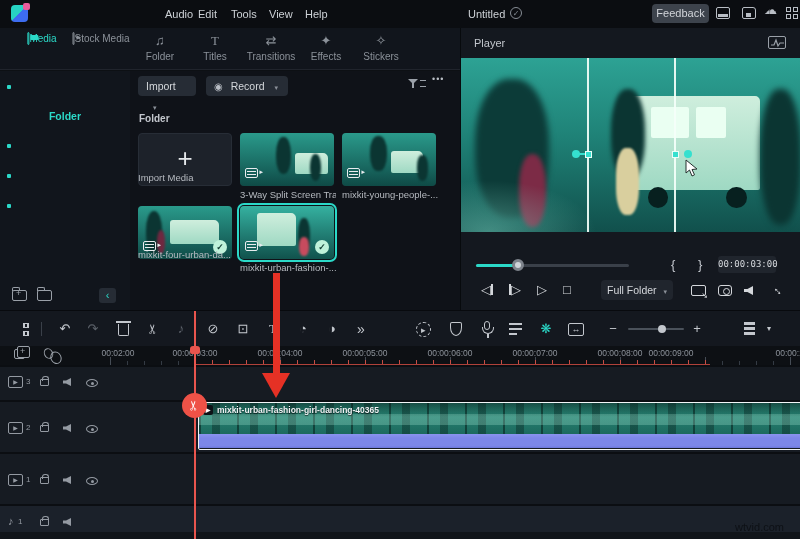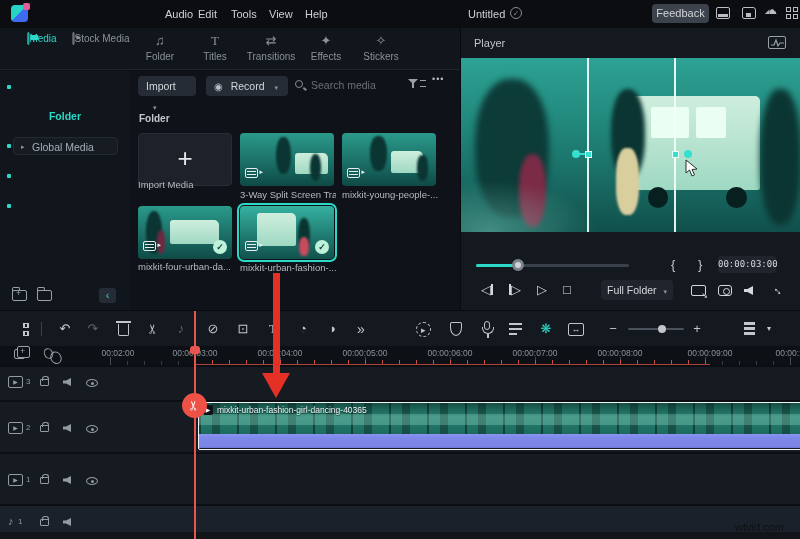--- a/index.html
+++ b/index.html
@@ -187,21 +187,21 @@
   .i-eye { position:absolute; left:86px; top:4px; width:12px; height:8px; border:1.2px solid #949aa2; border-radius:50%; }
   .i-eye::after { content:""; position:absolute; left:3.5px; top:1.5px; width:3px; height:3px; background:#949aa2; border-radius:50%; }
 
   .clip { position:absolute; border-radius:2px; overflow:hidden; }
   .clip .film { position:relative; width:100%;
       background:
         linear-gradient(180deg,rgba(4,22,20,.55),rgba(4,22,20,0) 45%),
         linear-gradient(180deg,transparent 35%,rgba(170,235,215,.28) 35% 72%,transparent 72%),
         repeating-linear-gradient(90deg,transparent 0 13px,rgba(7,30,27,.38) 13px 21px,transparent 21px 38px),
         repeating-linear-gradient(90deg,rgba(8,35,31,.6) 0 2px,transparent 2px 38px),
-        linear-gradient(180deg,#2c907e,#1d6a5e); }
+        linear-gradient(180deg,#2c907e,#1d6a5e); font-weight: bold; }
   .clip .audio { width:100%; background:linear-gradient(180deg,#8a93ee,#7c87e8 30% 85%,#6b76d8); }
   .clip-label { position:absolute; left:4px; top:2px; display:flex; align-items:center; gap:4px; }
   .clip-label .pbadge { width:10px; height:10px; background:#0d1116; border-radius:2px; color:#fff;
       font-size:6px; text-align:center; line-height:10px; flex:none; }
   .clip-label .cname { font-size:8.5px; color:#eef1f3; text-shadow:0 1px 1px rgba(0,0,0,.6); white-space:nowrap; }
   #clip-track2 { left:198px; top:37px; width:604px; height:48px; border:1.5px solid #f2f5f7; }
   #clip-track2 .film { height:31px; } #clip-track2 .audio { height:14px; }
   #clip-track1 { left:105px; top:89px; width:632px; height:47px; border:1px solid #0b0e12; }
   #clip-track1 .film { height:30px; } #clip-track1 .audio { height:16px; }
 
@@ -266,51 +266,44 @@
     <div class="tab" style="left:381px">
       <span class="tico">✧</span>
       <span>Stickers</span></div>
     <div id="tabs-more">›</div>
   </div>
 
   <div id="sidebar">
     <span class="side-bullet" style="top:14px"></span>
     <div id="folder-link">Folder</div>
     <span class="side-bullet" style="top:73px"></span>
-    <div class="side-btn ghost-btn" style="top:66px">
-      <span class="car">▸</span>
-      <span>Global Media</span></div>
     <span class="side-bullet" style="top:103px"></span>
     <span class="side-bullet" style="top:133px"></span>
     <span class="fold-ico plus" style="left:12px"></span>
     <span class="fold-ico" style="left:37px"></span>
     <div id="collapse-btn">‹</div>
   </div>
 
   <div id="browser">
     <div class="drop-btn" style="left:8px;width:58px">
       <span>Import</span>
       <span class="car">▾</span></div>
     <div class="drop-btn" style="left:76px;width:82px" id="record-btn">
       <span class="rdot">◉</span>
       <span>Record</span>
       <span class="car">▾</span></div>
-    <div id="search-wrap">
-      <span class="i-search"></span>
-      <input id="search-input" placeholder="Search media" style="">
-    </div>
     <span id="filter-icon"></span>
     <span id="filter-lines"></span>
     <div id="more-dots">•••</div>
     <div id="folder-label">Folder</div>
 
     <div class="thumb" id="import-tile" style="left:8px;top:62px">
       <div id="import-plus">+</div>
       </div>
-    <div class="thumb-label" style="left:8px;top:108px">Import Media</div>
+    <div class="thumb-label" style="left:8px;top:101px">Import Media</div>
 
     <div class="thumb" style="left:110px;top:62px">
       <div class="vscene">
         <div class="vfig" style="left:38%;top:8%;width:16%;height:70%"></div>
         <div class="vvan" style="left:58%;top:38%;width:36%;height:40%"></div>
         <div class="vfig" style="left:74%;top:40%;width:12%;height:50%"></div>
       </div>
       <span class="film-badge"></span>
       </div>
     <div class="thumb-label" style="left:110px;top:118px">3-Way Split Screen Tra...</div>
@@ -327,21 +320,21 @@
 
     <div class="thumb" style="left:8px;top:135px">
       <div class="vscene">
         <div class="vfig" style="left:8%;top:10%;width:18%;height:80%"></div>
         <div class="vvan" style="left:34%;top:26%;width:52%;height:46%"></div>
         <div class="vfig" style="left:20%;top:45%;width:9%;height:45%;background:#6e2840"></div>
       </div>
       <span class="film-badge"></span>
       <span class="check-badge">✓</span>
       </div>
-    <div class="thumb-label" style="left:8px;top:190px">mixkit-four-urban-da...</div>
+    <div class="thumb-label" style="left:8px;top:178px">mixkit-four-urban-da...</div>
 
     <div class="thumb sel" style="left:110px;top:135px">
       <div class="vscene" style="background:linear-gradient(180deg,#35b1a0,#1b6e66 70%,#11524c)">
         <div class="vvan" style="left:18%;top:14%;width:42%;height:62%"></div>
         <div class="vfig" style="left:62%;top:22%;width:13%;height:64%"></div>
         <div class="vfig" style="left:63%;top:58%;width:10%;height:36%;background:#c74b5e"></div>
       </div>
       <span class="film-badge"></span>
       <span class="check-badge">✓</span>
       </div>
@@ -446,21 +439,21 @@
     <span class="i-snap"></span>
   </div>
   <div id="ruler">
     <span class="rlabel" style="left:18px">00:02:00</span>
     <span class="rlabel" style="left:95px">00:00:03:00</span>
     <span class="rlabel" style="left:180px">00:00:04:00</span>
     <span class="rlabel" style="left:265px">00:00:05:00</span>
     <span class="rlabel" style="left:350px">00:00:06:00</span>
     <span class="rlabel" style="left:435px">00:00:07:00</span>
     <span class="rlabel" style="left:520px">00:00:08:00</span>
-    <span class="rlabel" style="left:610px">00:00:09:00</span>
+    <span class="rlabel" style="left:571px">00:00:09:00</span>
     <span class="rlabel" style="left:692px">00:00:10</span>
     <div id="render-line"></div>
   </div>
 
   <div id="tracks">
     <div class="lane-sep" style="top:0px"></div>
     <div class="lane-sep" style="top:35px"></div>
     <div class="lane-sep" style="top:87px"></div>
     <div class="lane-sep" style="top:139px"></div>
     <div id="audio-lane"></div>

